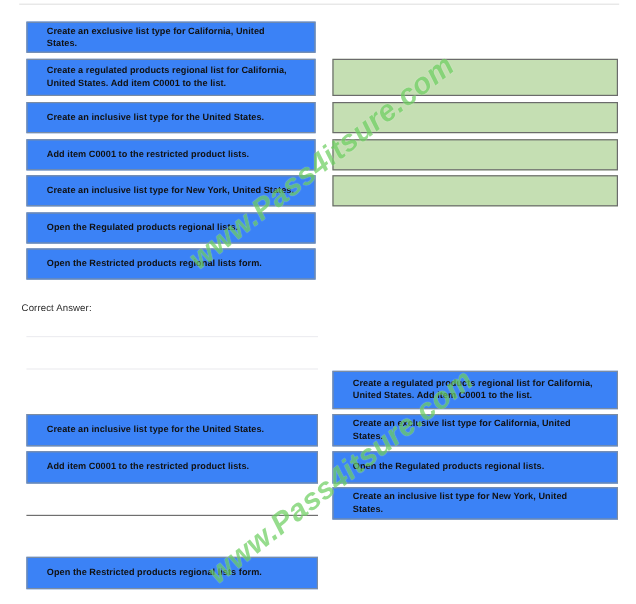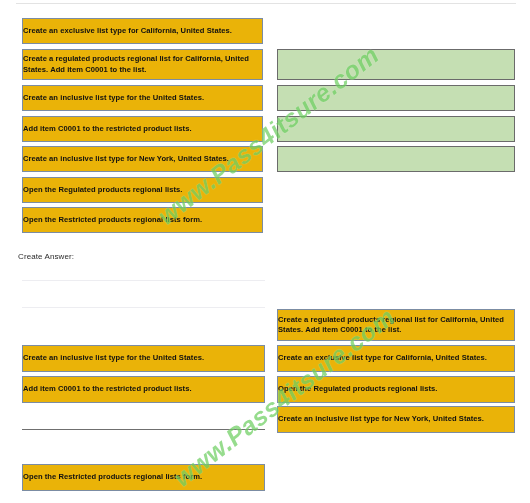--- a/index.html
+++ b/index.html
@@ -44,26 +44,26 @@
   }
   .rule-faint {
     left: 22px;
     width: 243px;
     height: 1px;
     background: #ededf1;
   }
 
   
   .tile {
-    background: #eab308;
+    background: #3b82f6;
     border: 1px solid #7b8ca3;
     box-sizing: border-box;
     display: flex;
     align-items: center;
-    padding: 0 0;
+    padding: 0 16px;
     color: #111111;
     font-size: 7.6px;
     font-weight: bold;
     line-height: 1.35;
     letter-spacing: 0.05px;
   }
   .tile span { display: block; }
 
   
   .slot-green {
@@ -158,21 +158,21 @@
     <div class="abs slot-green" style="left:277px; top:116px; width:238px; height:26px;">
       <span></span>
     </div>
 
     <div class="abs slot-green" style="left:277px; top:146px; width:238px; height:26px;">
       <span></span>
     </div>
 
   </div>
 
-  <div class="abs caption">Create Answer:</div>
+  <div class="abs caption">Correct Answer:</div>
 
   <div>
 
     <div class="abs rule-faint" style="top:280px;"></div>
     <div class="abs rule-faint" style="top:307px;"></div>
 
     <div class="abs tile" style="left:22px; top:345px; width:243px; height:27px;">
       <span>Create an inclusive list type for the United States.</span>
     </div>
 

